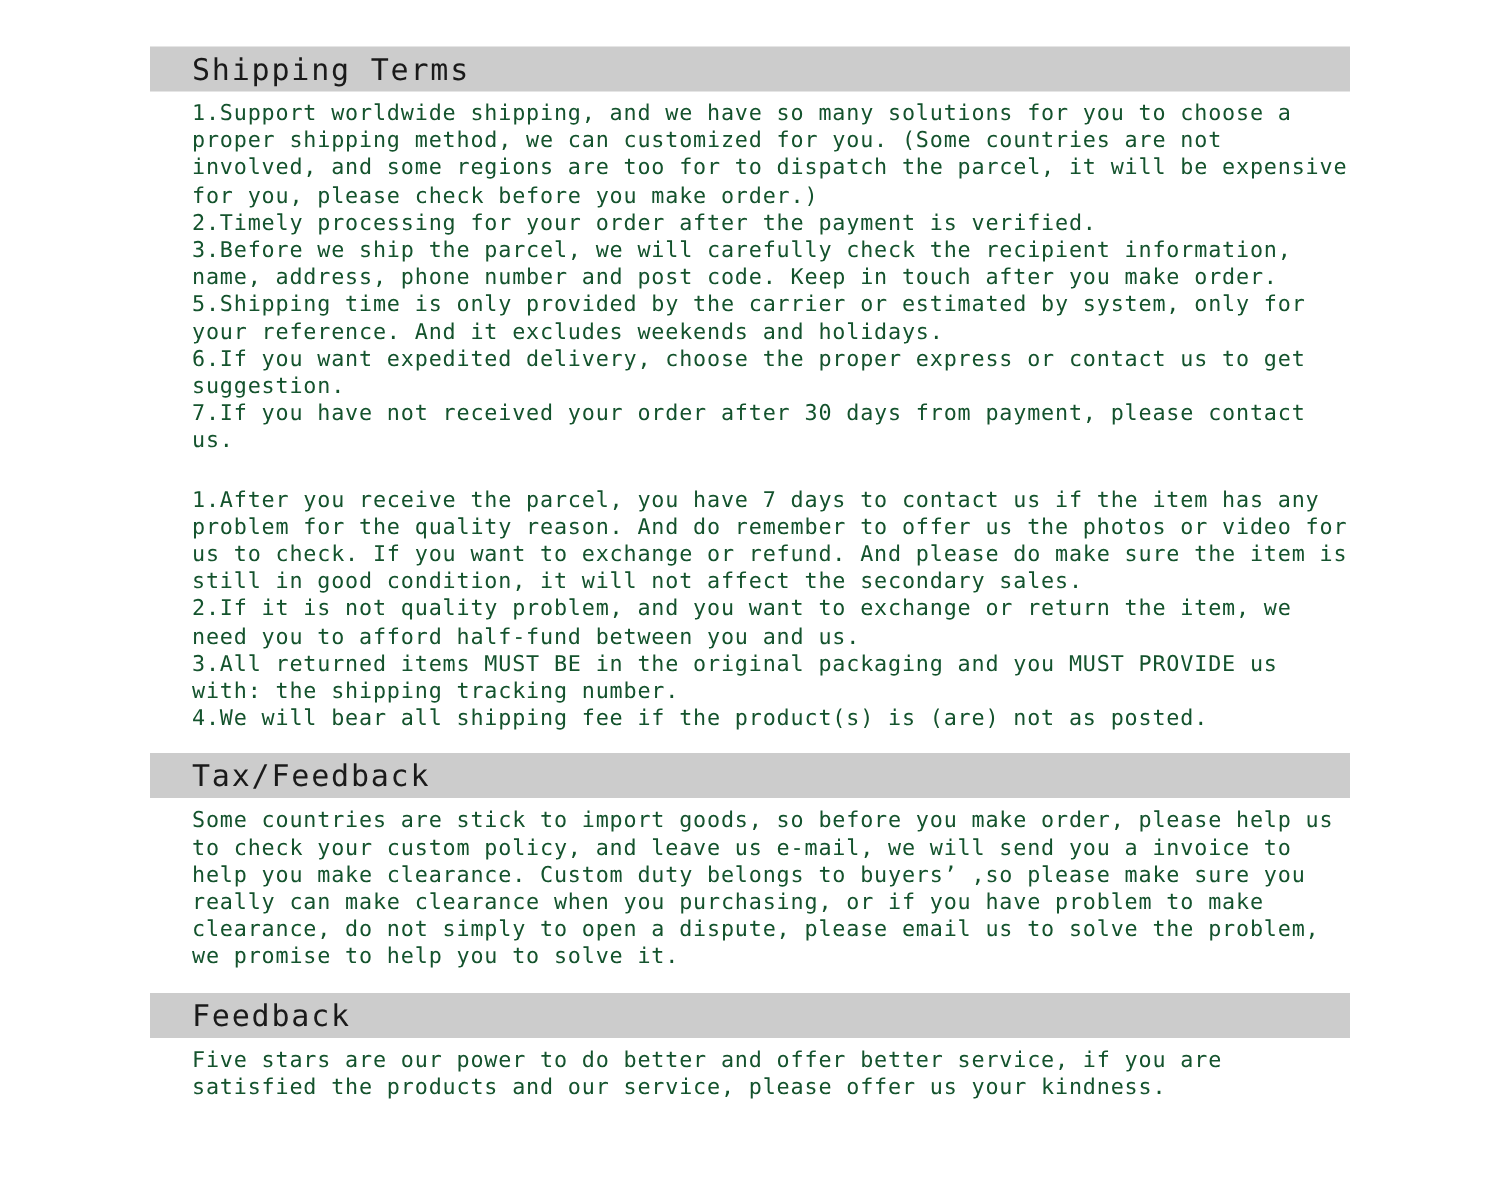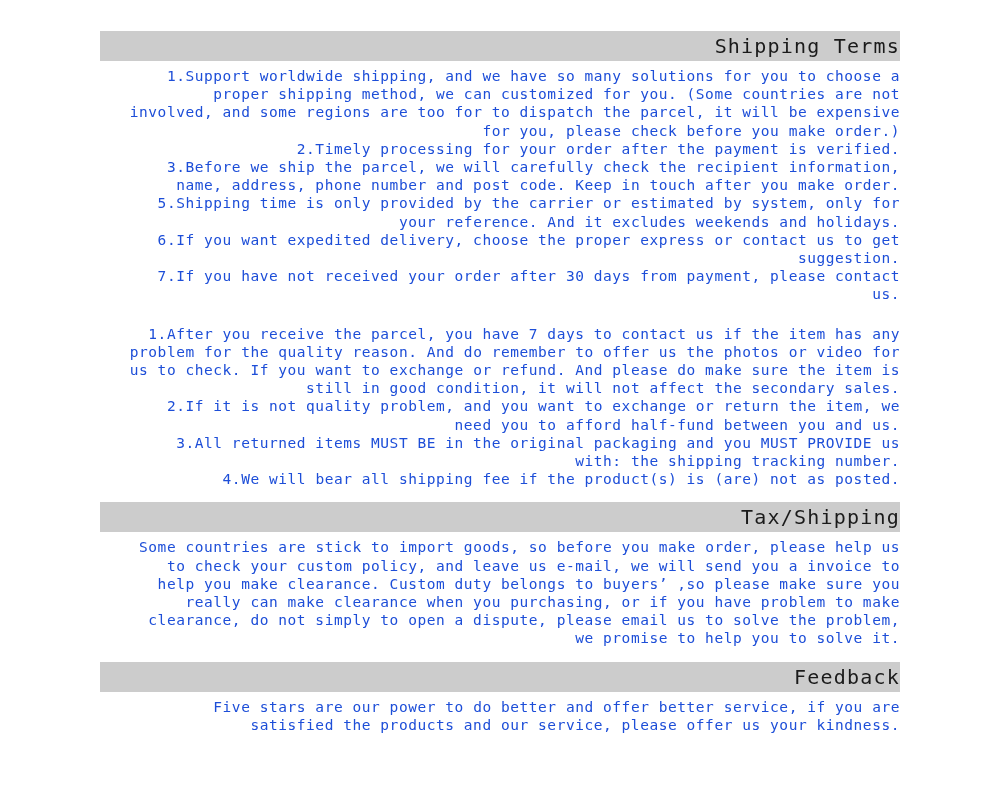--- a/index.html
+++ b/index.html
@@ -16,21 +16,20 @@
   }
   #page {
     position: relative;
     width: 1000px;
     height: 800px;
     background: #ffffff;
   }
   .section {
     width: 800px;
     margin: 0 0 0 100px;
-    text-align: right;
   }
   .section-header {
     background: #cccccc;
     height: 30px;
     line-height: 30px;
     padding: 0 0 0 28px;
     box-sizing: border-box;
     font-size: 20px;
     font-weight: 400;
     letter-spacing: 1.2px;
@@ -39,21 +38,21 @@
     white-space: nowrap;
     overflow: hidden;
   }
   .section-body {
     padding: 6px 0 0 28px;
     font-size: 14.5px;
     line-height: 18.2px;
     letter-spacing: 0.55px;
     white-space: pre-wrap;
     word-break: normal;
-    color: #1d4ed8;
+    color: #14532d;
   }
   .section-body.flush {
     padding-left: 28px;
   }
   #sec-shipping { padding-top: 31px; }
   #sec-return   { padding-top: 15px; }
   #sec-tax      { padding-top: 14px; }
   #sec-feedback { padding-top: 14px; }
 </style>
 </head>
@@ -72,21 +71,21 @@
   </div>
 
   <div class="section" id="sec-return">
     <div class="section-body">1.After you receive the parcel, you have 7 days to contact us if the item has any problem for the quality reason. And do remember to offer us the photos or video for us to check. If you want to exchange or refund. And please do make sure the item is still in good condition, it will not affect the secondary sales.
 2.If it is not quality problem, and you want to exchange or return the item, we need you to afford half-fund between you and us.
 3.All returned items MUST BE in the original packaging and you MUST PROVIDE us with: the shipping tracking number.
 4.We will bear all shipping fee if the product(s) is (are) not as posted.</div>
   </div>
 
   <div class="section" id="sec-tax">
-    <div class="section-header">Tax/Shipping</div>
+    <div class="section-header">Tax/Feedback</div>
     <div class="section-body flush">Some countries are stick to import goods, so before you make order, please help us to check your custom policy, and leave us e-mail, we will send you a invoice to help you make clearance. Custom duty belongs to buyers’ ,so please make sure you really can make clearance when you purchasing, or if you have problem to make clearance, do not simply to open a dispute, please email us to solve the problem, we promise to help you to solve it.</div>
   </div>
 
   <div class="section" id="sec-feedback">
     <div class="section-header">Feedback</div>
     <div class="section-body flush">Five stars are our power to do better and offer better service, if you are satisfied the products and our service, please offer us your kindness.</div>
   </div>
 
 </div>
 

